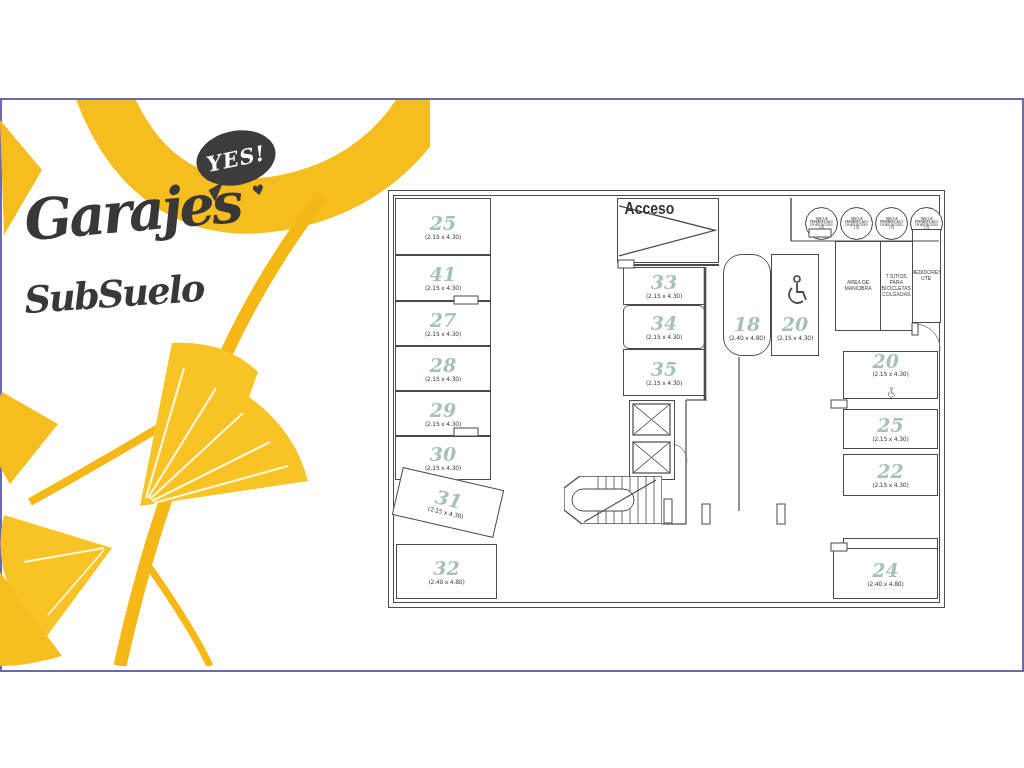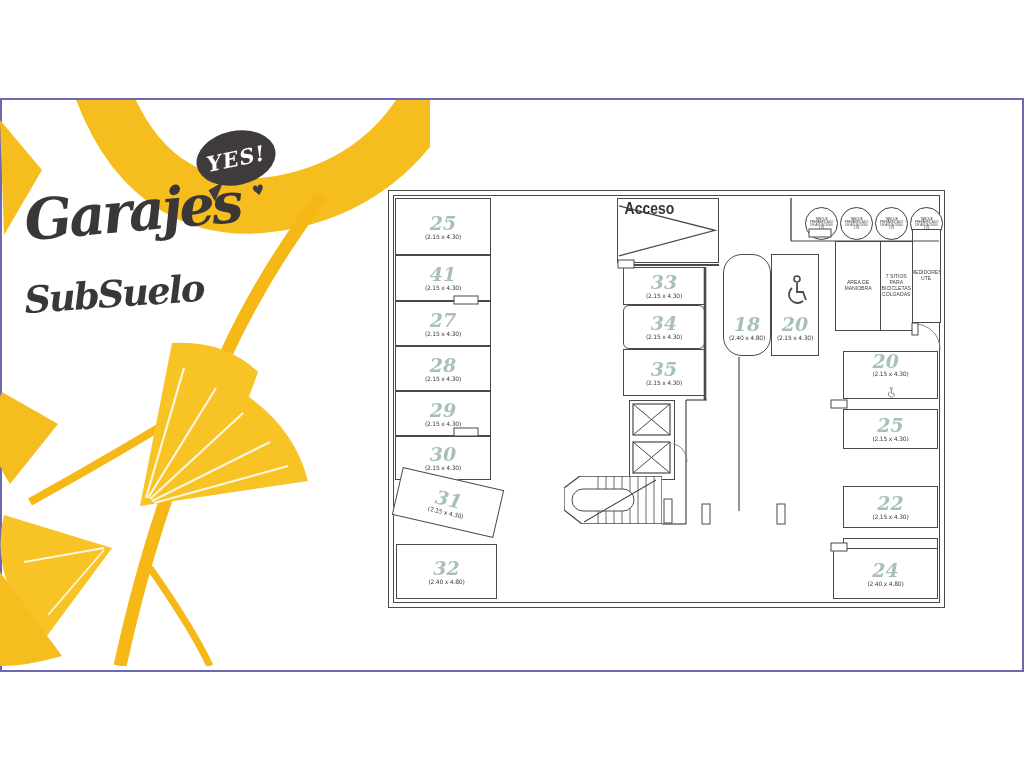--- a/index.html
+++ b/index.html
@@ -196,21 +196,21 @@
       <svg class="wheel-icon" width="24" height="30" viewBox="0 0 24 30">
         <circle cx="13" cy="4" r="3" fill="none" stroke="#4a4a4a" stroke-width="1.6"></circle>
         <path d="M13 8 L13 17 L19 17 L22 25" fill="none" stroke="#4a4a4a" stroke-width="1.8"></path>
         <path d="M8 13 A8 8 0 1 0 19 26" fill="none" stroke="#4a4a4a" stroke-width="1.8"></path>
       </svg>
     </div>
     <div class="stall" style="left:454px;top:218px;width:95px;height:40px;">
       <div class="snum">25</div>
       <div class="sdim">(2.15 x 4.30)</div>
     </div>
-    <div class="stall" style="left:454px;top:263px;width:95px;height:42px;margin-top:32px;">
+    <div class="stall" style="left:454px;top:263px;width:95px;height:42px;">
       <div class="snum">22</div>
       <div class="sdim">(2.15 x 4.30)</div>
     </div>
     <div class="stall" style="left:454px;top:307px;width:95px;height:41px;margin-top:40px;">
       <div class="snum">23</div>
       <div class="sdim">(2.15 x 4.30)</div>
     </div>
     <div class="stall" style="left:444px;top:357px;width:105px;height:51px;">
       <div class="snum">24</div>
       <div class="sdim">(2.40 x 4.80)</div>

